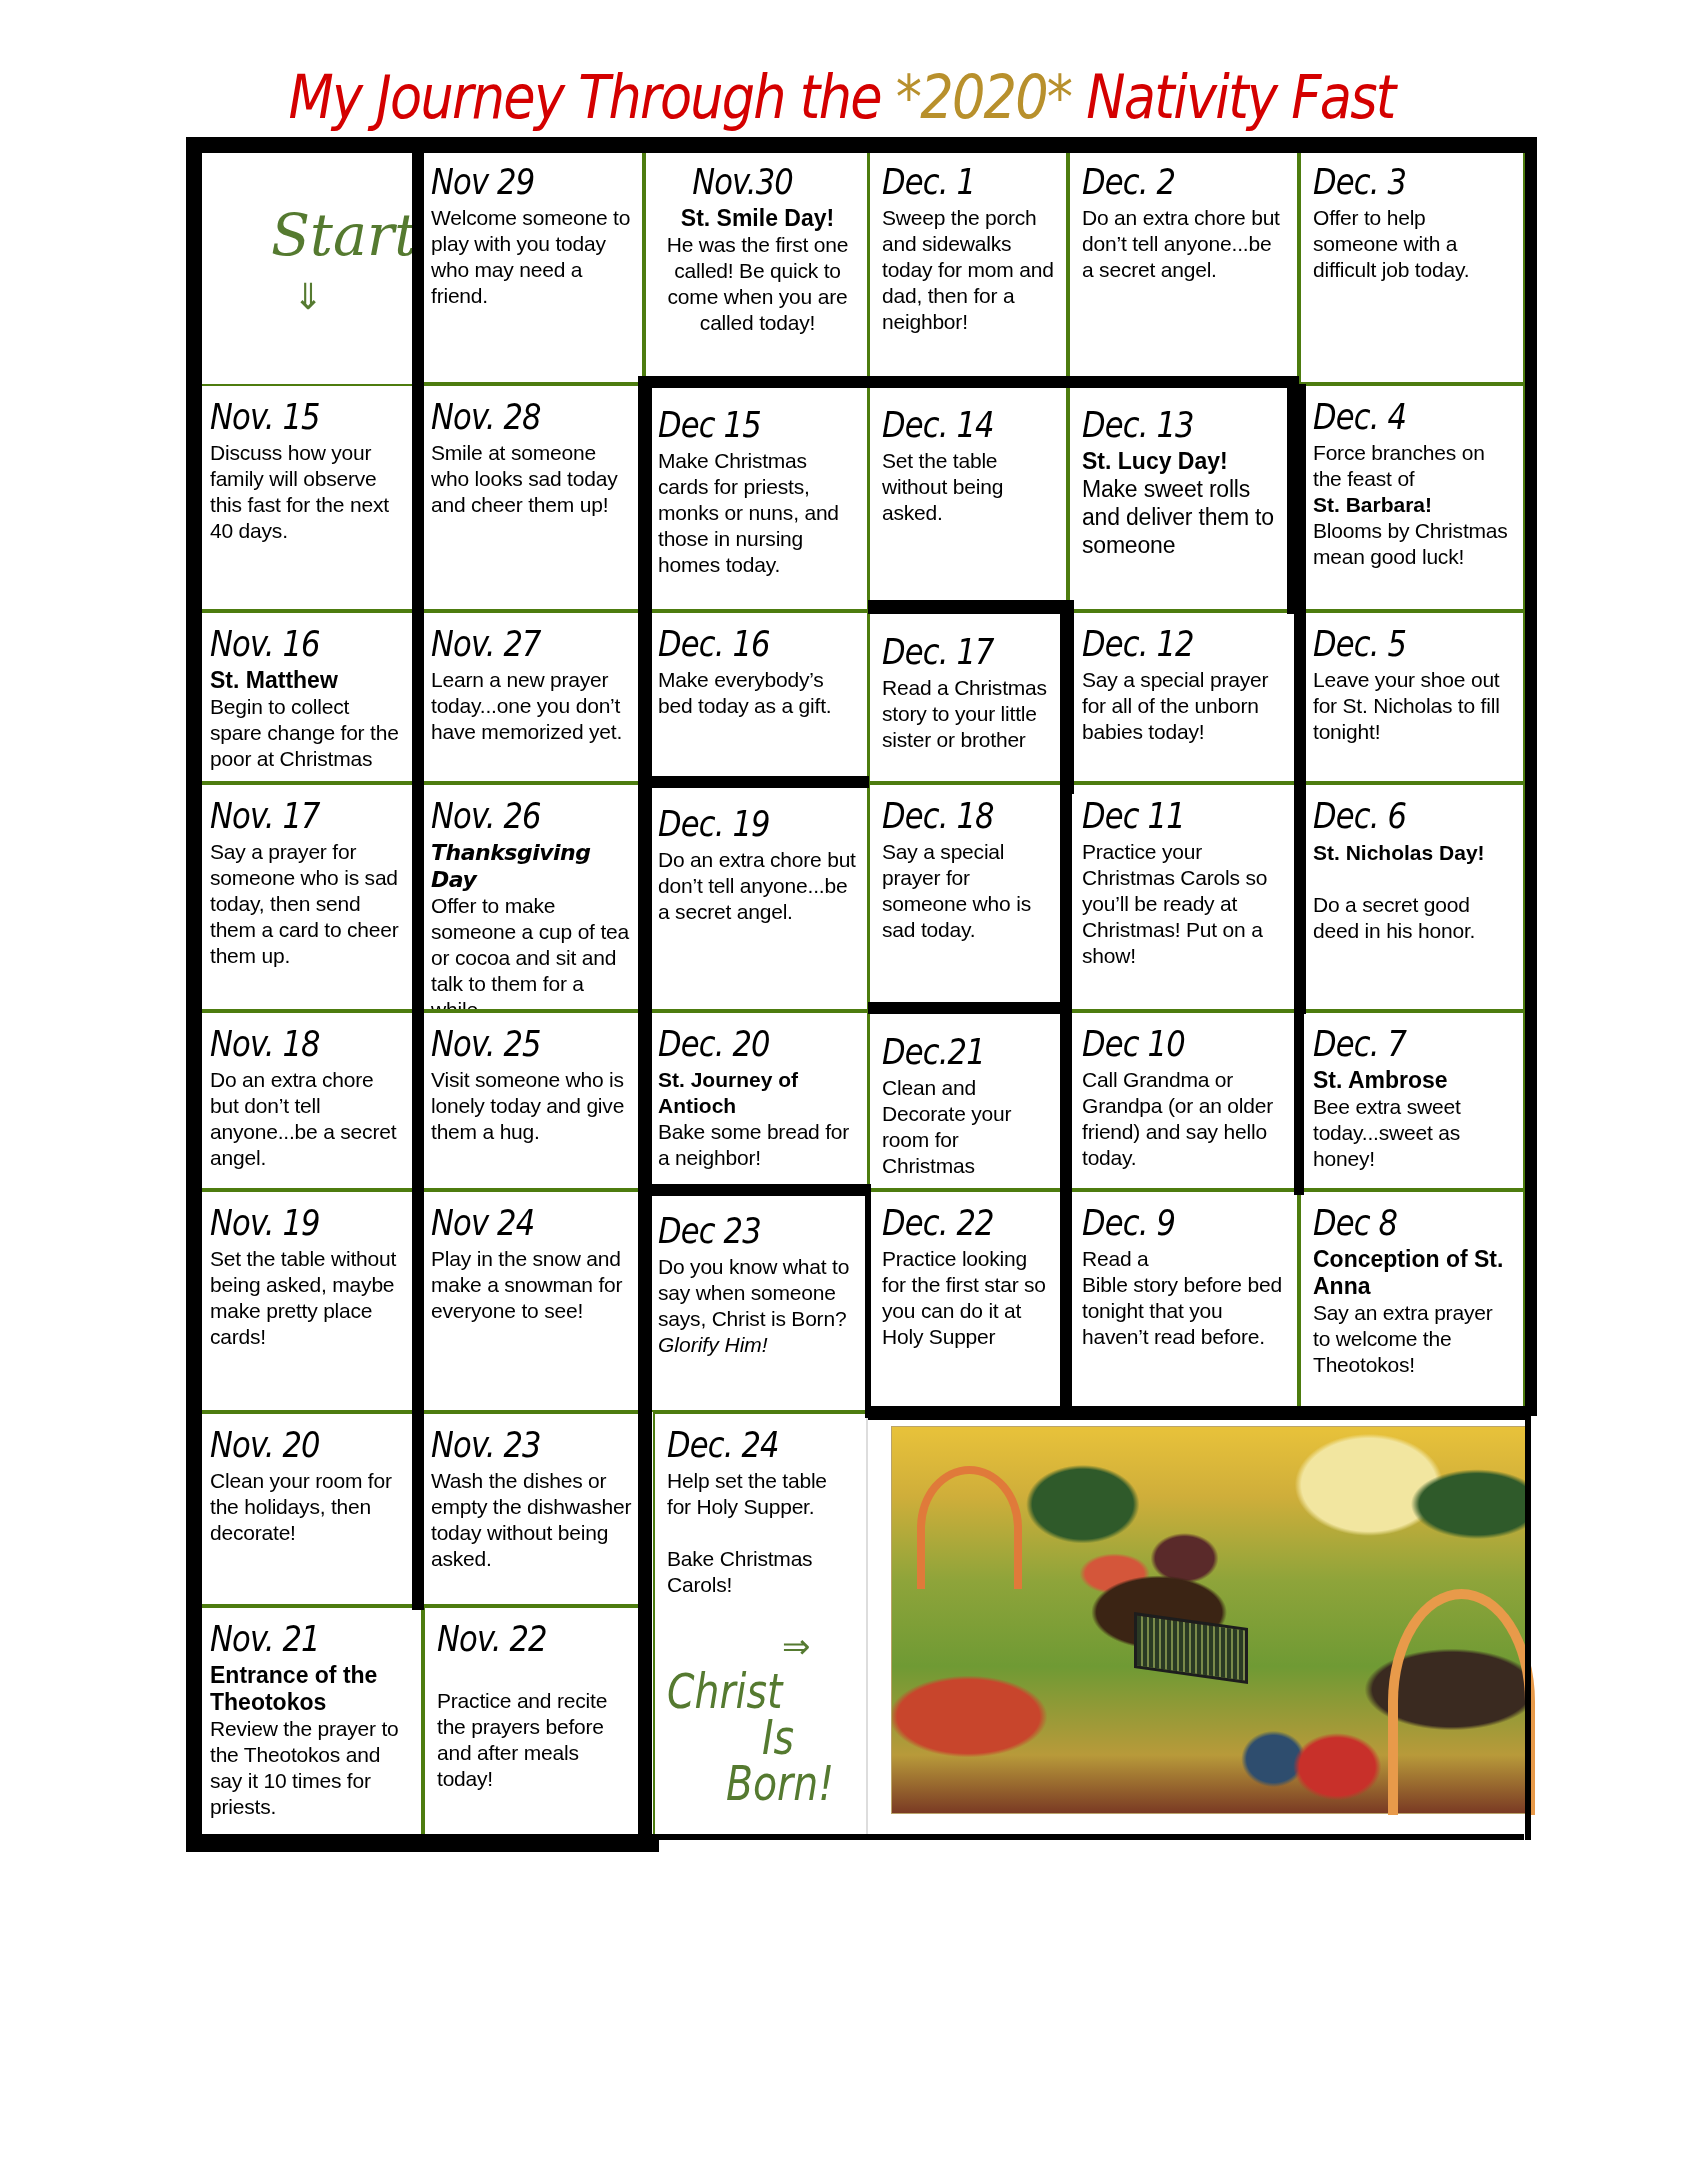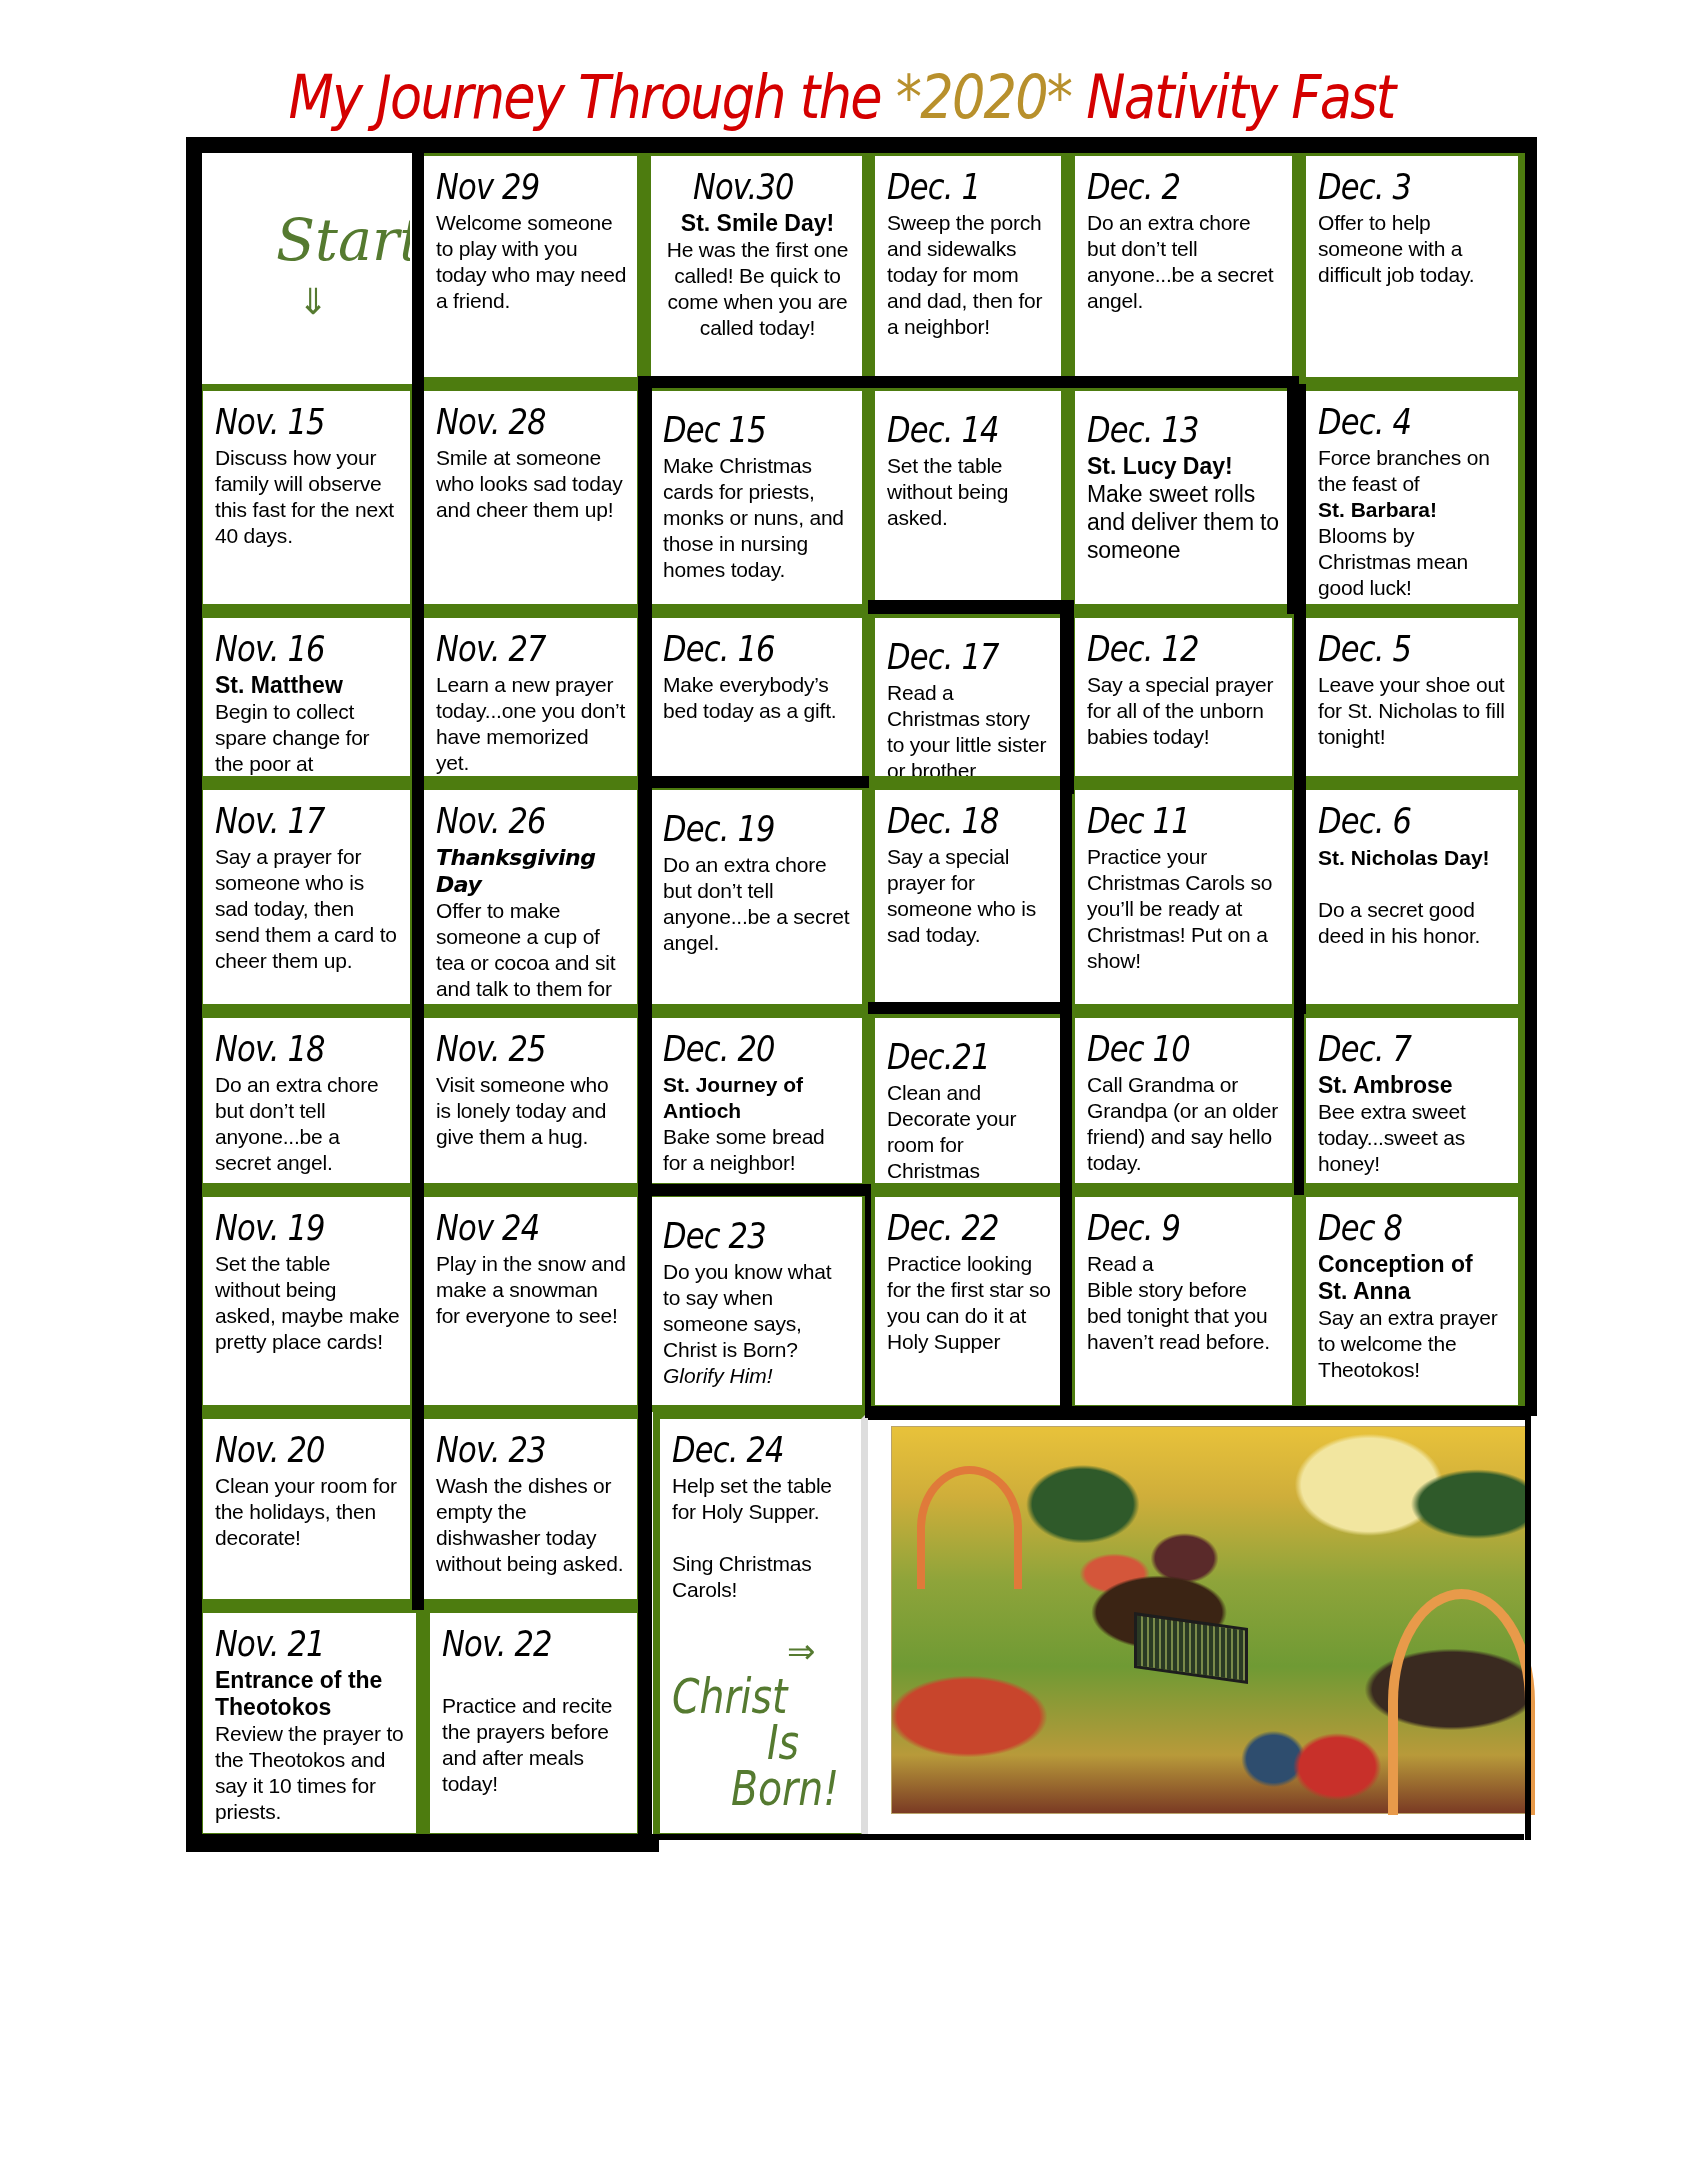--- a/index.html
+++ b/index.html
@@ -2,21 +2,21 @@
 <html><head>
 <meta charset="utf-8">
 <style>
   html, body { margin: 0; padding: 0; background: #ffffff; }
   body { width: 1683px; height: 2178px; position: relative; overflow: hidden;
          font-family: "Liberation Sans", sans-serif; color: #000; }
   .title { position: absolute; left: 0; top: 61px; width: 1683px; text-align: center;
            font-family: "DejaVu Sans", sans-serif; font-style: italic; font-size: 61px;
            letter-spacing: -2px; color: #d40000; transform: scaleX(0.86); transform-origin: 842px 0; }
   .title .year { color: #b8902c; }
-  .cell { position: absolute; box-sizing: border-box; background: #fff; border: 7px solid #4d7c0f;
+  .cell { position: absolute; box-sizing: border-box; background: #fff; border: 2px solid #4d7c0f;
           padding: 10px 10px 6px 12px; overflow: hidden; }
   .date { font-family: "DejaVu Sans", sans-serif; font-style: italic; font-size: 36px;
           line-height: 42px; display: block; margin-bottom: 2px; letter-spacing: -1px;
           transform: scaleX(0.85); transform-origin: 0 0; white-space: nowrap; }
   .bold { font-weight: bold; font-size: 23px; line-height: 27px; display: block; }
   .bolditalic { font-weight: bold; font-style: italic; font-size: 22px; line-height: 27px; display: block;
                 font-family: "DejaVu Sans", sans-serif; letter-spacing: -0.5px; }
   .body { font-size: 21px; line-height: 26px; display: block; white-space: pre-line; letter-spacing: -0.2px; }
   .ital { font-style: italic; font-size: 21px; line-height: 26px; display: block; }
   .gap { height: 26px; display: block; }
@@ -225,21 +225,21 @@
     <span class="body">Clean your room for the holidays, then decorate!</span>
   </div>
   <div class="cell" style="left:417px;top:1412px;width:227px;height:194px;">
     <span class="date">Nov. 23</span>
     <span class="body">Wash the dishes or empty the dishwasher today without being asked.</span>
   </div>
   <div class="cell" style="left:653px;top:1412px;width:215px;height:428px;border-right-color:#ddd;">
     <span class="date">Dec. 24</span>
     <span class="body">Help set the table for Holy Supper.</span>
     <span class="gap"></span>
-    <span class="body">Sing Christmas Carols!</span>
+    <span class="body">Bake Christmas Carols!</span>
     <span class="start-arrow" style="left:127px;top:212px;font-size:34px;">⇒</span>
     <span class="christ" style="left:12px;top:253px;">Christ</span>
     <span class="christ" style="left:107px;top:299px;">Is</span>
     <span class="christ" style="left:71px;top:345px;">Born!</span>
   </div>
 
   <div class="cell" style="left:196px;top:1606px;width:227px;height:234px;">
     <span class="date">Nov. 21</span>
     <span class="bold">Entrance of the Theotokos</span>
     <span class="body">Review the prayer to the Theotokos and say it 10 times for priests.</span>

